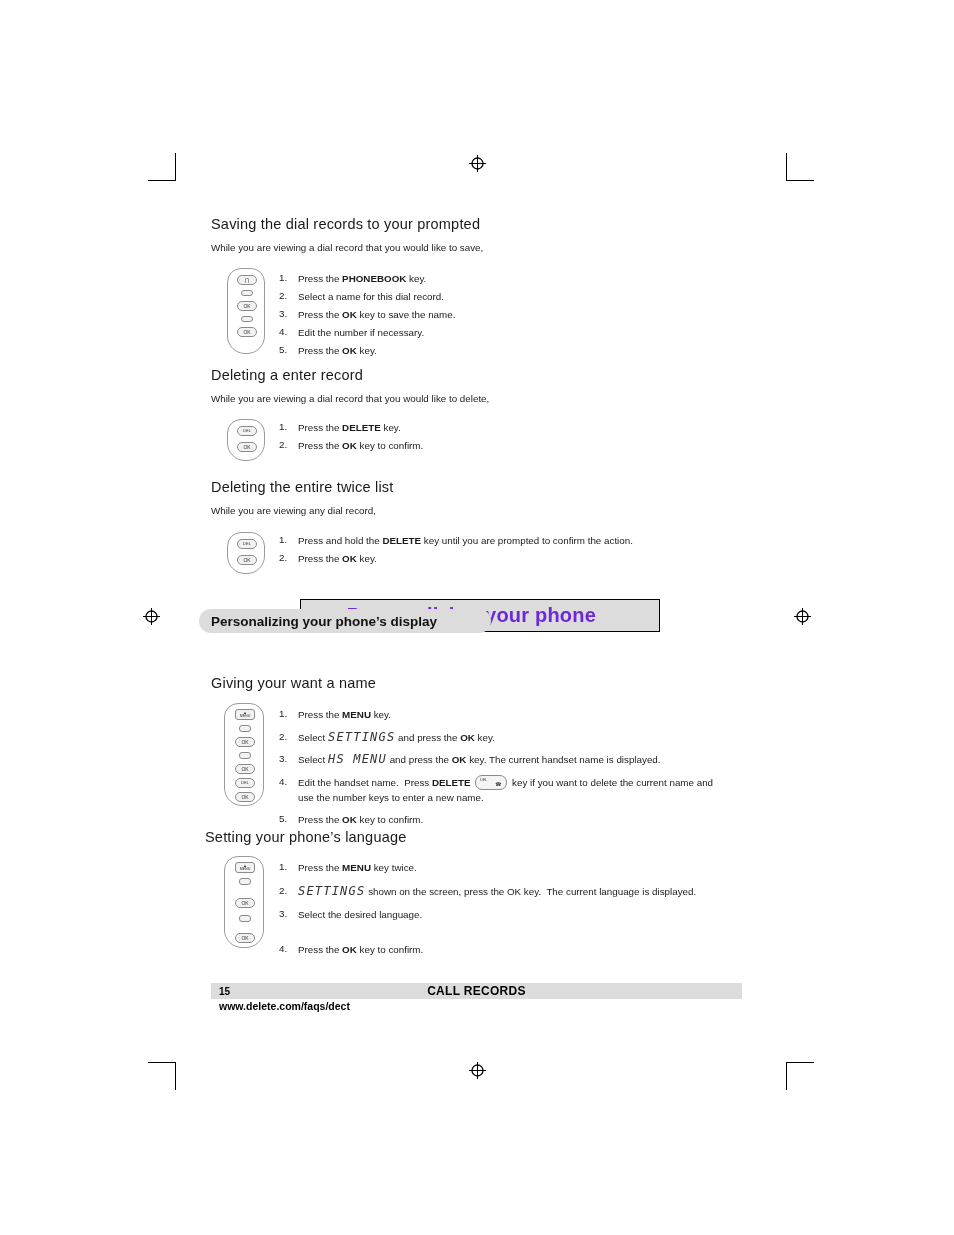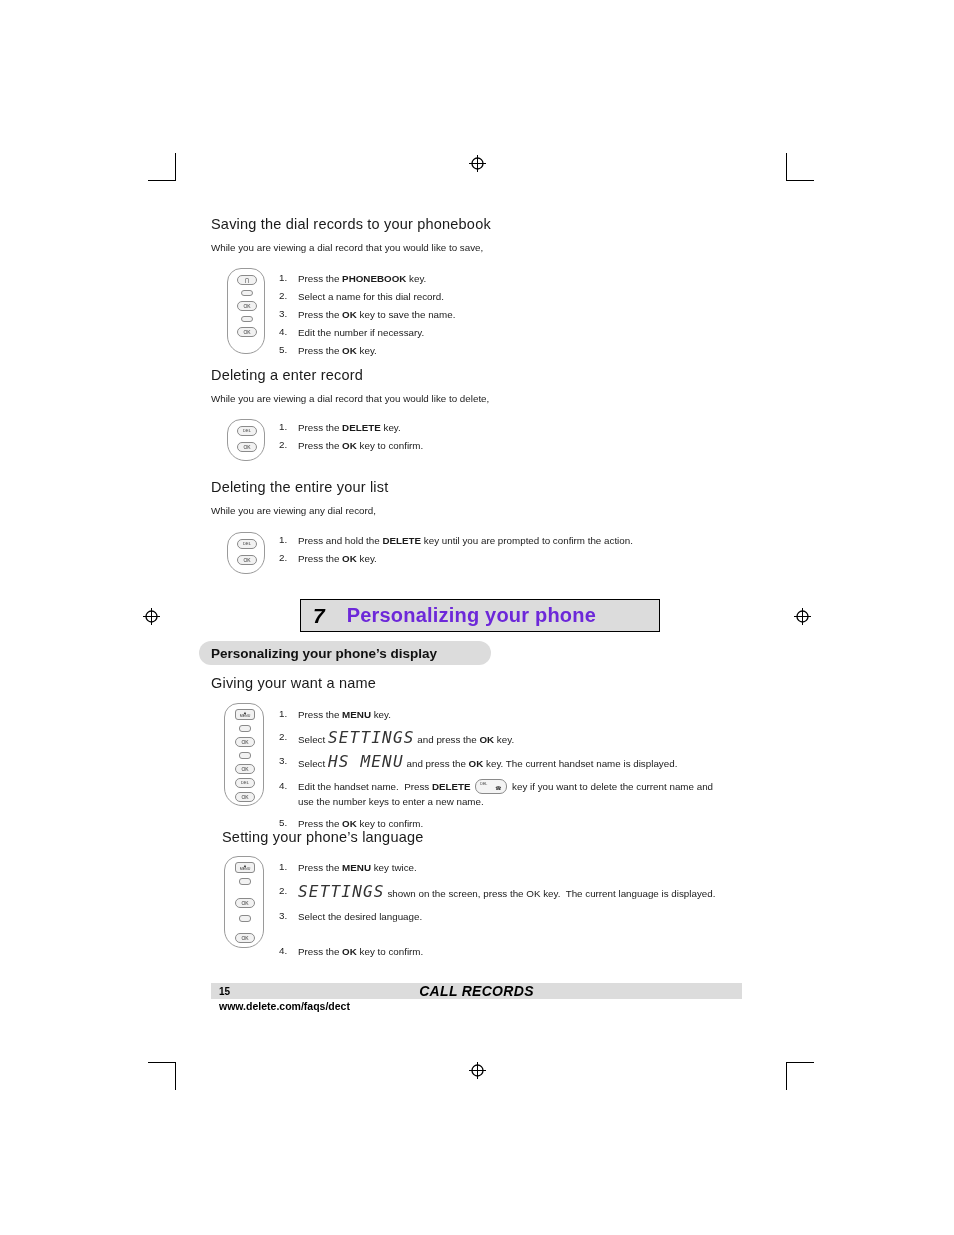--- a/index.html
+++ b/index.html
@@ -66,21 +66,21 @@
   }
   .steps .txt {
     flex: 1;
     line-height: 13.5px;
   }
   .steps b { font-weight: bold; }
 
   
   .lcd {
     font-family: "DejaVu Sans Mono", monospace;
-    font-size: 16px;
+    font-size: 12px;
     letter-spacing: 1.2px;
     color: #333;
     font-style: italic;
   }
 
   
   .chapter {
     position: absolute;
     background: #dcdcdc;
     border: 1px solid #000;
@@ -127,25 +127,24 @@
   .footerbar .pg {
     font-size: 10px;
     font-weight: bold;
     padding-left: 8px;
     color: #000;
   }
   .footerbar .sec {
     position: absolute;
     left: 0; right: 0;
     text-align: center;
-    font-size: 14px;
+    font-size: 12px;
     font-weight: bold;
     letter-spacing: 0.3px;
     color: #000;
-    font-style: italic;
   }
   .weblink {
     position: absolute;
     font-size: 10.5px;
     font-weight: bold;
     color: #000;
   }
 
   
   .handset {
@@ -226,21 +225,21 @@
     </svg>
   </div>
   <div class="reg" style="left:794px; top:608px;">
     <svg width="17" height="17" viewBox="0 0 17 17">
       <circle cx="8.5" cy="8.5" r="5.5" fill="none" stroke="#000" stroke-width="1.3"></circle>
       <line x1="8.5" y1="0" x2="8.5" y2="17" stroke="#000" stroke-width="1"></line>
       <line x1="0" y1="8.5" x2="17" y2="8.5" stroke="#000" stroke-width="1"></line>
     </svg>
   </div>
 
-  <div class="h2" style="left:211px; top:216px;">Saving the dial records to your phonebook</div>
+  <div class="h2" style="left:211px; top:216px;">Saving the dial records to your prompted</div>
   <div class="intro" style="left:211px; top:242px;">While you are viewing a dial record that you would like to save,</div>
 
   <div class="handset" style="left:227px; top:268px; width:38px; height:86px;">
     <div class="hs-key round" style="left:9px; top:6px; width:20px; height:10px;">
       <span>∏</span>
     </div>
     <div class="hs-key" style="left:13px; top:21px; width:12px; height:6px;"></div>
     <div class="hs-key oval" style="left:9px; top:32px; width:20px; height:10px;">
       <span>OK</span>
     </div>
@@ -289,21 +288,21 @@
     <div class="row">
         <span class="num">1.</span>
         <span class="txt">Press the <b>DELETE</b> key.</span>
       </div>
     <div class="row">
         <span class="num">2.</span>
         <span class="txt">Press the <b>OK</b> key to confirm.</span>
       </div>
   </div>
 
-  <div class="h2" style="left:211px; top:479px;">Deleting the entire your list</div>
+  <div class="h2" style="left:211px; top:479px;">Deleting the entire twice list</div>
   <div class="intro" style="left:211px; top:505px;">While you are viewing any dial record,</div>
 
   <div class="handset" style="left:227px; top:532px; width:38px; height:42px;">
     <div class="hs-key oval" style="left:9px; top:6px; width:20px; height:10px; font-size:4px;">
       <span>DEL</span>
     </div>
     <div class="hs-key oval" style="left:9px; top:22px; width:20px; height:10px;">
       <span>OK</span>
     </div>
   </div>
@@ -317,21 +316,21 @@
         <span class="num">2.</span>
         <span class="txt">Press the <b>OK</b> key.</span>
       </div>
   </div>
 
   <div class="chapter" style="left:300px; top:599px; width:360px; height:33px;">
     <span class="cnum">7</span>
     <span class="ctitle">Personalizing your phone</span>
   </div>
 
-  <div class="subbanner" style="left:199px; top:641px; width:292px; height:24px;">
+  <div class="subbanner" style="left:199px; top:609px; width:292px; height:24px;">
     <span>Personalizing your phone’s display</span>
   </div>
 
   <div class="h2" style="left:211px; top:675px;">Giving your want a name</div>
 
   <div class="handset" style="left:224px; top:703px; width:40px; height:103px;">
     <div class="hs-key" style="left:10px; top:5px; width:20px; height:11px; flex-direction:column; font-size:3.6px;">
       <span style="font-size:4px;">▲</span>
       <span>MENU</span>
     </div>
@@ -370,21 +369,21 @@
             <span class="dl">DEL</span>
             <span class="ph">☎</span>
           </span> key if you want to delete the current name and use the number keys to enter a new name.</span>
       </div>
     <div class="row">
         <span class="num">5.</span>
         <span class="txt">Press the <b>OK</b> key to confirm.</span>
       </div>
   </div>
 
-  <div class="h2" style="left:222px; top:829px;">Setting your phone’s language</div>
+  <div class="h2" style="left:205px; top:829px;">Setting your phone’s language</div>
 
   <div class="handset" style="left:224px; top:856px; width:40px; height:92px;">
     <div class="hs-key" style="left:10px; top:5px; width:20px; height:11px; flex-direction:column; font-size:3.6px;">
       <span style="font-size:4px;">▲</span>
       <span>MENU</span>
     </div>
     <div class="hs-key" style="left:14px; top:21px; width:12px; height:7px;"></div>
     <div class="hs-key oval" style="left:10px; top:41px; width:20px; height:10px;">
         <span>OK</span>
       </div>

